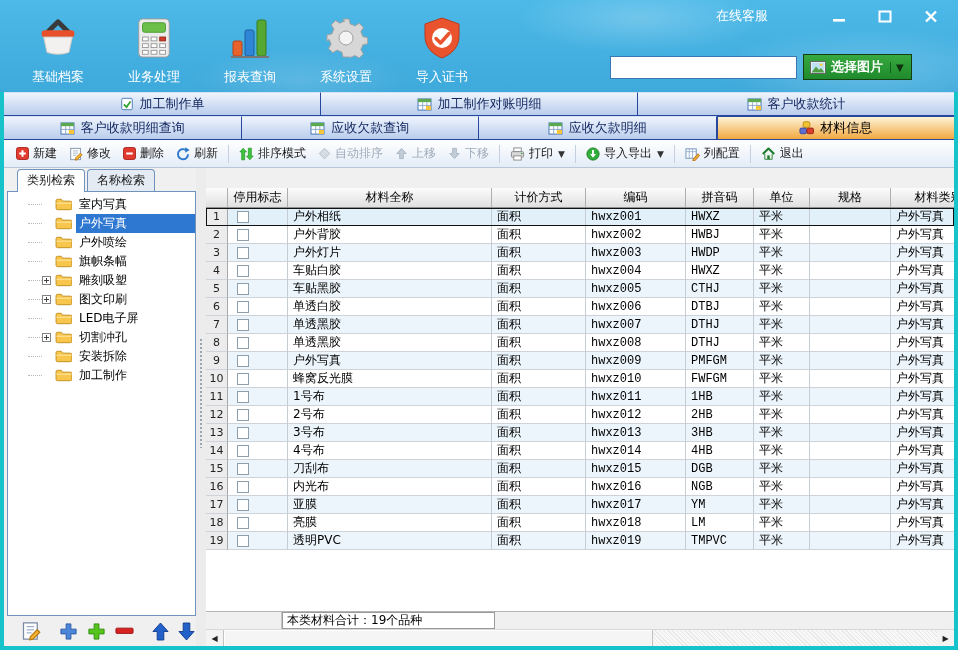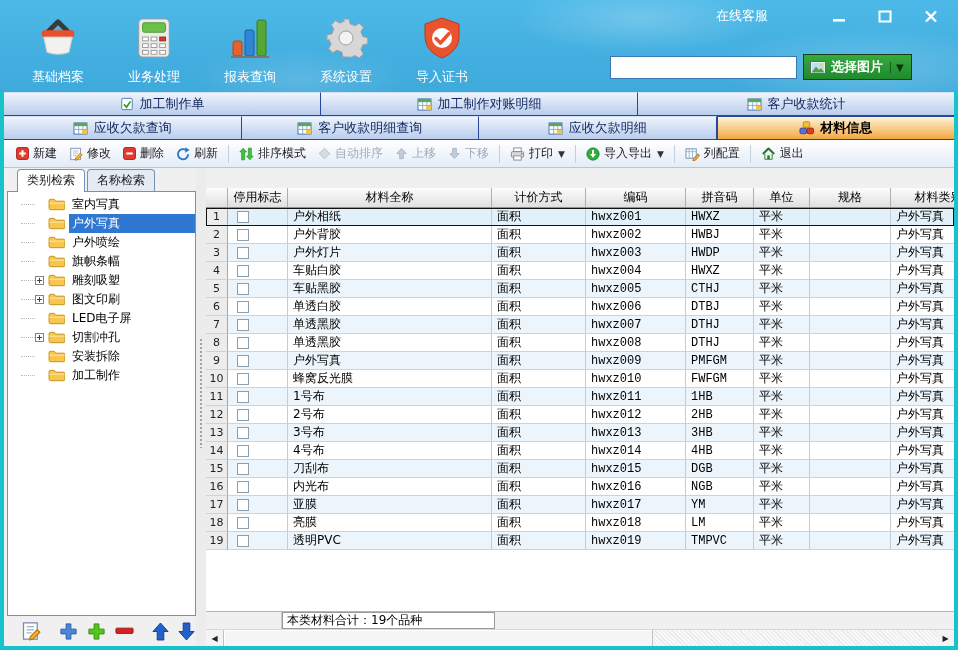--- a/index.html
+++ b/index.html
@@ -34,42 +34,42 @@
   .frame { position:absolute; top:92px; left:0; width:958px; height:558px;
     border-left:4px solid #17c3cb; border-right:4px solid #17c3cb; border-bottom:4px solid #17c3cb;
     background:#eef2f7; display:flex; flex-direction:column; }
 
   
   .tab-row { display:flex; height:24px; border-bottom:1px solid #27479c; background:#9fb8dd; }
   .tab { flex:1; display:flex; align-items:center; justify-content:center; gap:6px;
     background:linear-gradient(#eef4fd,#b9cdec); border-right:1px solid #27479c;
     border-top:1px solid #d4e2f5; color:#11255e; font-size:13px; cursor:default; white-space:nowrap; }
   .tab:last-child { border-right:none; }
-  .tab.active { background:linear-gradient(#fdf3d7,#f2a840); color:#000; font-weight:bold;
+  .tab.active { background:linear-gradient(#fdf3d7,#f2a840); color:#000; font-weight:normal;
     border-left:1px solid #27479c; border-top:1px solid #27479c; }
 
   
   .toolbar { height:28px; background:linear-gradient(#ffffff,#e3ecf7); border-bottom:1px solid #b9c6d8;
     display:flex; align-items:center; padding:0 6px; }
   .tbtn { display:flex; align-items:center; gap:4px; padding:3px 6px; color:#1a1a1a; font-size:12px;
     white-space:nowrap; cursor:default; }
   .tbtn.disabled { color:#9fabba; }
   .tbtn .caret { font-size:9px; color:#333; margin-left:1px; }
   .tsep { width:1px; height:18px; background:#c3cfde; margin:0 4px; }
 
   
   .main { flex:1; display:flex; overflow:hidden; background:#f0f0f0; }
 
   
   .sidebar { width:192px; display:flex; flex-direction:column; background:#f0f0f0; padding:2px 0 0 3px; }
   .side-tabs { height:21px; display:flex; align-items:flex-end; padding-left:10px; position:relative; z-index:2; }
   .side-tab { padding:2px 9px 2px; font-size:12px; color:#1a1a1a; background:#e4ebf3;
     border:1px solid #6f93bd; border-bottom:none; border-radius:4px 4px 0 0; margin-right:2px; cursor:default; }
   .side-tab.active { background:#fff; position:relative; top:1px; padding-bottom:3px; }
-  .tree { flex:1; background:#fff; border:1px solid #6f93bd; overflow:hidden; padding:3px 0 0 13px; position:relative; z-index:1; }
+  .tree { flex:1; background:#fff; border:1px solid #6f93bd; overflow:hidden; padding:3px 0 0 20px; position:relative; z-index:1; }
   .tree-item { display:flex; align-items:center; height:19px; }
   .tree-stub { width:14px; height:1px; border-top:1px dotted #b9b9b9; flex:none; }
   .expander { width:9px; height:9px; flex:none; border:1px solid #848484; background:#fff; position:relative; margin-right:4px; }
   .expander::before { content:""; position:absolute; left:1px; right:1px; top:3px; height:1px; background:#444; }
   .expander::after  { content:""; position:absolute; top:1px; bottom:1px; left:3px; width:1px; background:#444; }
   .exp-space { width:13px; flex:none; }
   .tree-item .icon { flex:none; margin-right:4px; display:flex; }
   .tree-label { flex:1; padding:1px 3px; color:#000; white-space:nowrap; overflow:hidden; }
   .tree-label.selected { background:#2f78d2; color:#fff; }
   .side-bottom { height:30px; display:flex; align-items:center; gap:9px; padding:3px 4px 3px 14px; }
@@ -254,32 +254,32 @@
     <div class="tab-row" id="tab-row-1">
         <div class="tab">
        <span class="icon">
             <svg width="15" height="13" viewBox="0 0 16 14">
               <rect x="1" y="1" width="14" height="12" fill="#fff" stroke="#3f6fb5"></rect>
               <rect x="1" y="1" width="14" height="3.5" fill="#5aa94f"></rect>
               <rect x="9.5" y="8" width="5.5" height="5" fill="#f3c63c"></rect>
               <path d="M1 8 H15 M6 4.5 V13 M10.5 4.5 V8" stroke="#8aa8cc" fill="none"></path>
             </svg>
           </span>
-          <span>应收欠款查询</span>
+          <span>客户收款明细查询</span>
      </div>
         <div class="tab">
        <span class="icon">
             <svg width="15" height="13" viewBox="0 0 16 14">
               <rect x="1" y="1" width="14" height="12" fill="#fff" stroke="#3f6fb5"></rect>
               <rect x="1" y="1" width="14" height="3.5" fill="#5aa94f"></rect>
               <rect x="9.5" y="8" width="5.5" height="5" fill="#f3c63c"></rect>
               <path d="M1 8 H15 M6 4.5 V13 M10.5 4.5 V8" stroke="#8aa8cc" fill="none"></path>
             </svg>
           </span>
-          <span>客户收款明细查询</span>
+          <span>应收欠款查询</span>
      </div>
         <div class="tab">
        <span class="icon">
             <svg width="15" height="13" viewBox="0 0 16 14">
               <rect x="1" y="1" width="14" height="12" fill="#fff" stroke="#3f6fb5"></rect>
               <rect x="1" y="1" width="14" height="3.5" fill="#5aa94f"></rect>
               <rect x="9.5" y="8" width="5.5" height="5" fill="#f3c63c"></rect>
               <path d="M1 8 H15 M6 4.5 V13 M10.5 4.5 V8" stroke="#8aa8cc" fill="none"></path>
             </svg>
           </span>

